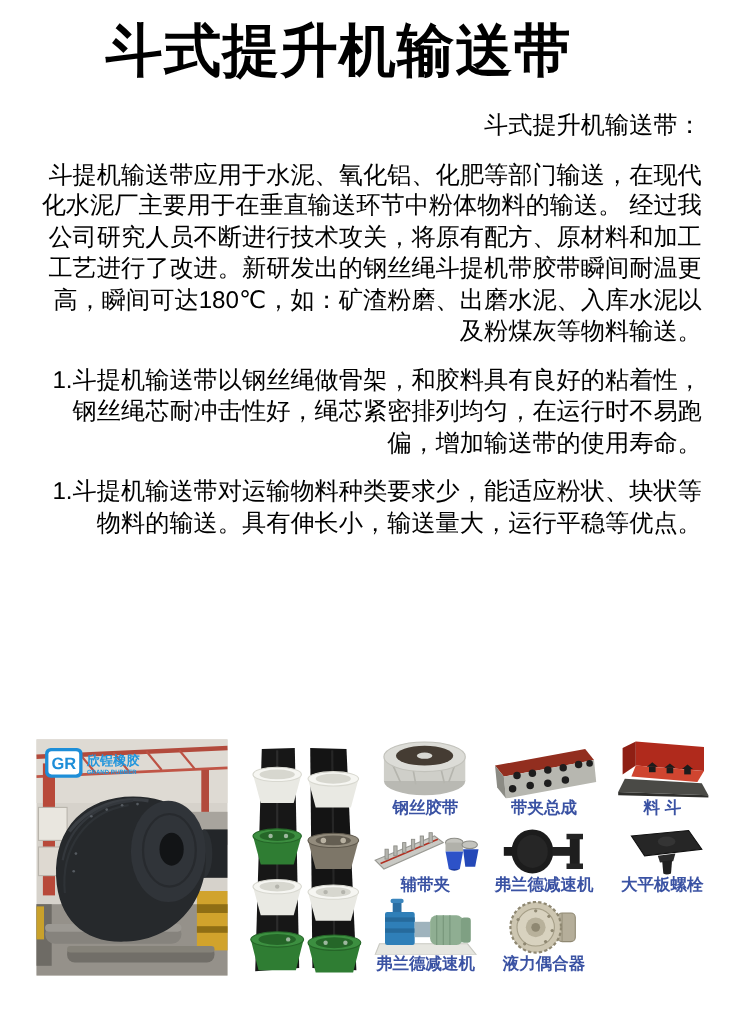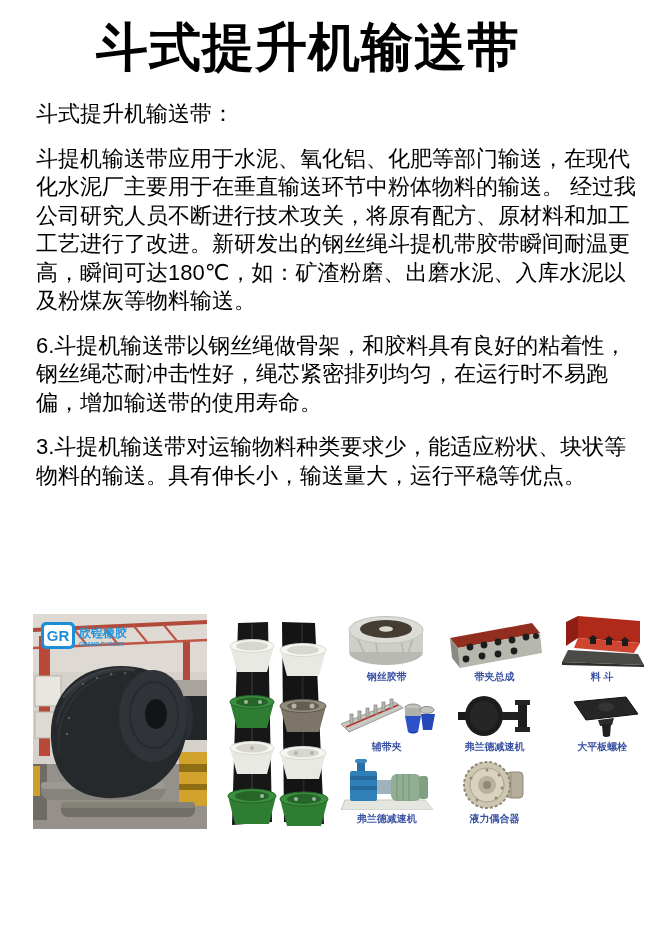--- a/index.html
+++ b/index.html
@@ -2,43 +2,43 @@
 <html><head>
 <meta charset="utf-8">
 <style>
   html,body{margin:0;padding:0;background:#fff;}
   .page{position:relative;width:666px;height:930px;background:#fff;overflow:hidden;
         font-family:"Liberation Sans","DejaVu Sans",sans-serif;color:#000;}
   .page-title{position:absolute;top:16px;left:0;width:616px;margin:0;text-align:center;
         font-size:52px;font-weight:700;letter-spacing:1px;line-height:1.2;}
   .text-block{position:absolute;top:100px;left:36px;width:602px;font-size:22px;
         line-height:28.5px;letter-spacing:0;}
-  .text-block p{margin:0 0 16px 0;}
-  .images-section{position:absolute;top:612px;left:0;width:596px;height:225px;}
+  .text-block p{margin:0 0 16px 0;text-align:right;}
+  .images-section{position:absolute;top:670px;left:0;width:596px;height:225px;}
   .factory-photo{position:absolute;left:33px;top:2px;}
   .buckets-photo{position:absolute;left:222px;top:8px;}
   .product-grid{position:absolute;left:333px;top:0;width:323px;height:220px;
         display:grid;grid-template-columns:repeat(3,1fr);grid-template-rows:73px 70px 72px;}
   .product-cell{display:flex;flex-direction:column;justify-content:flex-end;align-items:center;}
   .product-cell svg{margin-bottom:3px;}
-  .product-label{font-size:10px;font-weight:700;color:#3a52a3;line-height:12px;
+  .product-label{font-size:15px;font-weight:700;color:#3a52a3;line-height:12px;
         margin-bottom:2px;white-space:nowrap;}
 </style>
 </head>
 <body>
 
 <div class="page">
 
   <h1 class="page-title">斗式提升机输送带</h1>
 
   <div class="text-block">
     <p>斗式提升机输送带：</p>
     <p>斗提机输送带应用于水泥、氧化铝、化肥等部门输送，在现代化水泥厂主要用于在垂直输送环节中粉体物料的输送。 经过我公司研究人员不断进行技术攻关，将原有配方、原材料和加工工艺进行了改进。新研发出的钢丝绳斗提机带胶带瞬间耐温更高，瞬间可达180℃，如：矿渣粉磨、出磨水泥、入库水泥以及粉煤灰等物料输送。</p>
-    <p>6.斗提机输送带以钢丝绳做骨架，和胶料具有良好的粘着性，钢丝绳芯耐冲击性好，绳芯紧密排列均匀，在运行时不易跑偏，增加输送带的使用寿命。</p>
-    <p>3.斗提机输送带对运输物料种类要求少，能适应粉状、块状等物料的输送。具有伸长小，输送量大，运行平稳等优点。</p>
+    <p>1.斗提机输送带以钢丝绳做骨架，和胶料具有良好的粘着性，钢丝绳芯耐冲击性好，绳芯紧密排列均匀，在运行时不易跑偏，增加输送带的使用寿命。</p>
+    <p>1.斗提机输送带对运输物料种类要求少，能适应粉状、块状等物料的输送。具有伸长小，输送量大，运行平稳等优点。</p>
   </div>
 
   <div class="images-section">
 
     <svg class="factory-photo" width="174" height="215" viewBox="0 0 174 215">
       <rect x="0" y="0" width="174" height="215" fill="#d6d2cb"></rect>
       <rect x="0" y="0" width="174" height="58" fill="#dedad3"></rect>
       <path d="M0,16 L174,8" stroke="#b24a3c" stroke-width="4" fill="none"></path>
       <path d="M0,34 L174,26" stroke="#c05546" stroke-width="2.5" fill="none"></path>
       <path d="M10,16 L24,33 M40,14 L54,31 M70,12 L84,29 M100,11 L114,28 M130,10 L144,27" stroke="#bd5244" stroke-width="2"></path>

